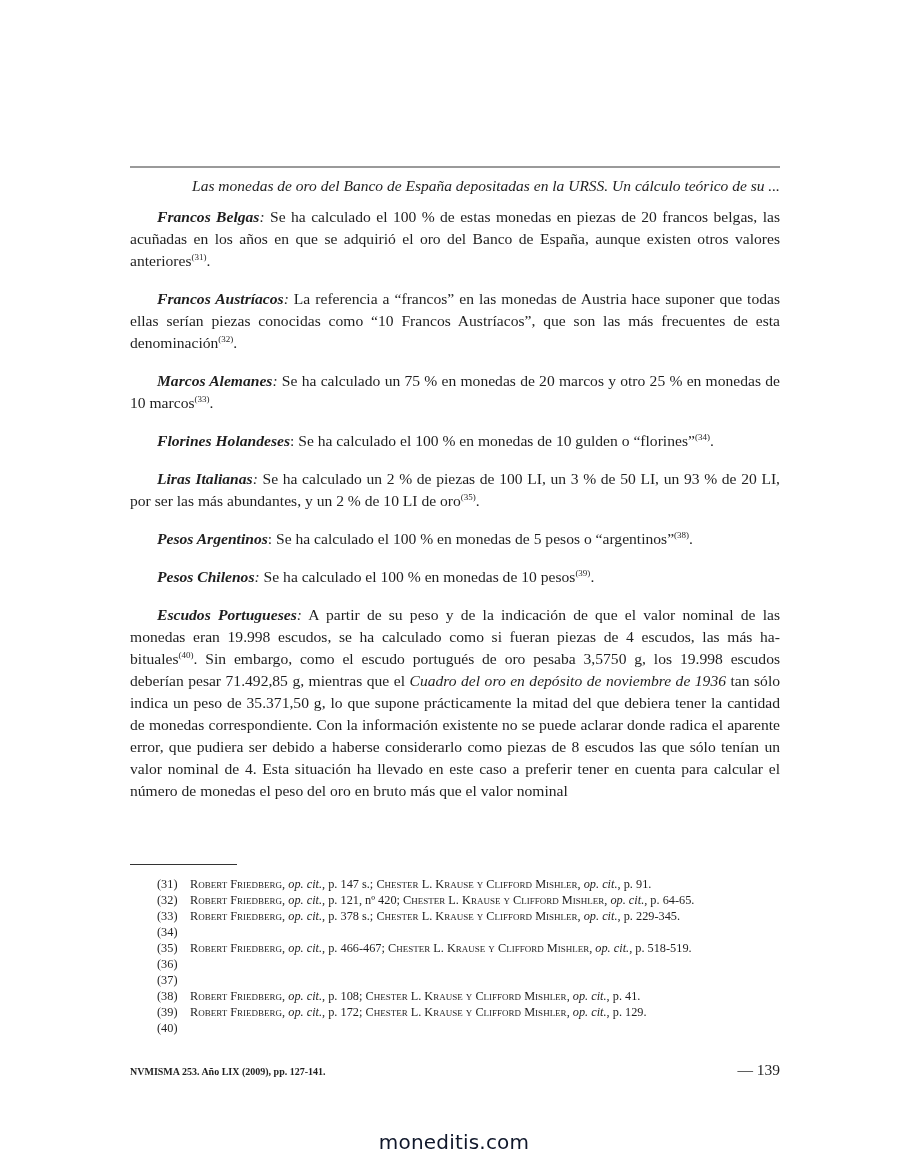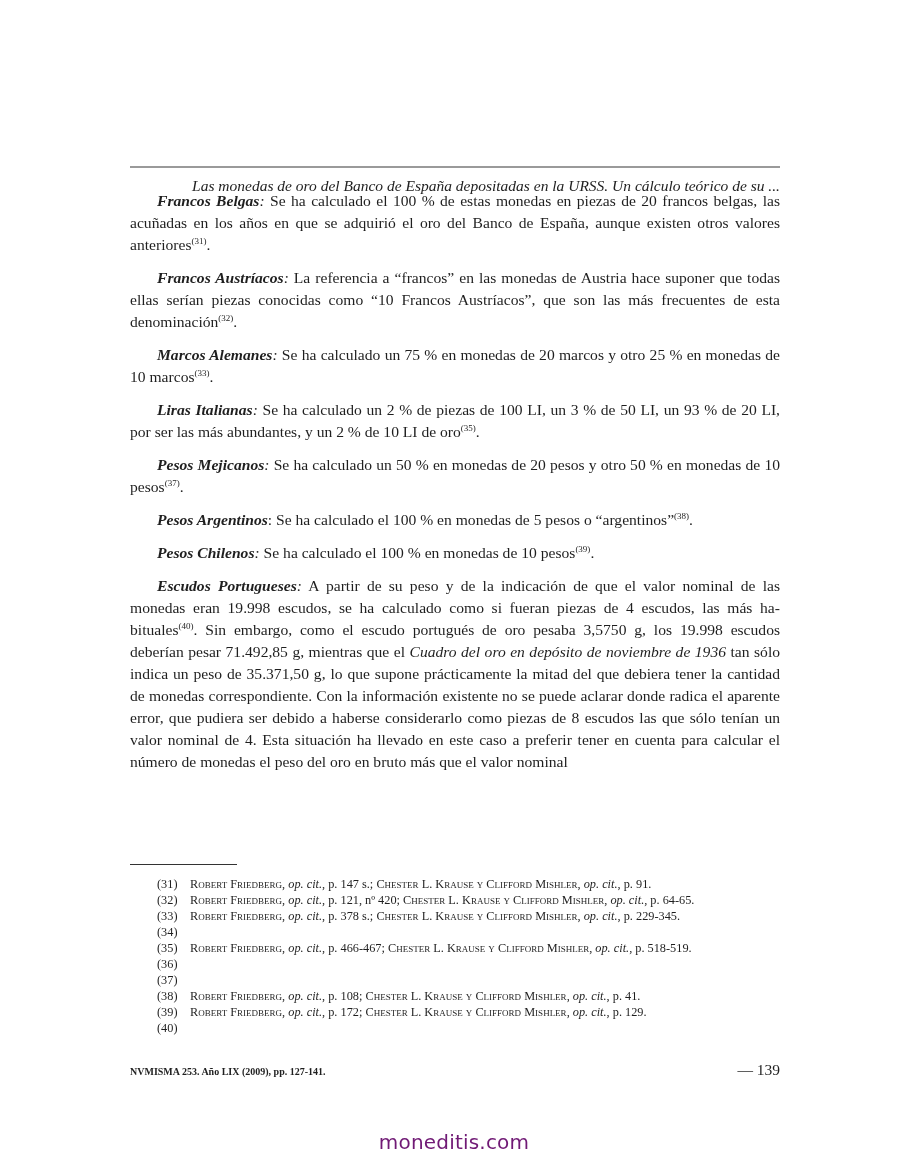--- a/index.html
+++ b/index.html
@@ -39,21 +39,21 @@
       position: absolute;
       left: 130px;
       top: 190px;
       width: 650px;
       font-size: 15.6px;
       line-height: 22px;
       text-align: justify;
       hyphens: manual;
     }
     .body-text p {
-      margin: 0 0 11px 0;
+      margin: 16px 0 11px 0;
       text-indent: 27px;
     }
     .lead {
       font-weight: bold;
       font-style: italic;
     }
     .colon {
       font-style: italic;
     }
     sup {
@@ -108,42 +108,42 @@
       text-align: center;
     }
     .watermark {
       position: absolute;
       left: 0;
       width: 908px;
       top: 1130px;
       text-align: center;
       font-family: "DejaVu Sans", "Liberation Sans", sans-serif;
       font-size: 20px;
-      color: #701a75;
+      color: #0f172a;
       letter-spacing: 0.2px;
     }
   </style>
 </head>
 <body>
 
 <div class="running-header">Las monedas de oro del Banco de España depositadas en la URSS. Un cálculo teórico de su ...</div>
 <div class="header-rule"></div>
 
 <div class="body-text">
   <p><span class="lead">Francos Belgas</span><span class="colon">:</span><span> Se ha calculado el 100 % de estas monedas en piezas de 20 francos belgas, las acuñadas en los años en que se adquirió el oro del Banco de España, aunque existen otros va­lores anteriores</span><sup>(31)</sup><span>.</span></p>
 
   <p><span class="lead">Francos Austríacos</span><span class="colon">:</span><span> La referencia a “francos” en las monedas de Austria hace suponer que todas ellas serían piezas conocidas como “10 Francos Austríacos”, que son las más frecuentes de esta denominación</span><sup>(32)</sup><span>.</span></p>
 
   <p><span class="lead">Marcos Alemanes</span><span class="colon">:</span><span> Se ha calculado un 75 % en monedas de 20 marcos y otro 25 % en mone­das de 10 marcos</span><sup>(33)</sup><span>.</span></p>
 
+  <p><span class="lead">Florines Holandeses</span><span>:</span><span> Se ha calculado el 100 % en monedas de 10 gulden o “florines”</span><sup>(34)</sup><span>.</span></p>
 
   <p><span class="lead">Liras Italianas</span><span class="colon">:</span><span> Se ha calculado un 2 % de piezas de 100 LI, un 3 % de 50 LI, un 93 % de 20 LI, por ser las más abundantes, y un 2 % de 10 LI de oro</span><sup>(35)</sup><span>.</span></p>
 
 
-  <p><span class="lead">Pesos Mejicanos</span><span class="colon">:</span><span> Se ha calculado un 50 % en monedas de 20 pesos y otro 50 % en monedas de 10 pesos</span><sup>(37)</sup><span>.</span></p>
 
   <p><span class="lead">Pesos Argentinos</span><span>:</span><span> Se ha calculado el 100 % en monedas de 5 pesos o “argentinos”</span><sup>(38)</sup><span>.</span></p>
 
   <p><span class="lead">Pesos Chilenos</span><span class="colon">:</span><span> Se ha calculado el 100 % en monedas de 10 pesos</span><sup>(39)</sup><span>.</span></p>
 
   <p><span class="lead">Escudos Portugueses</span><span class="colon">:</span><span> A partir de su peso y de la indicación de que el valor nominal de las monedas eran 19.998 escudos, se ha calculado como si fueran piezas de 4 escudos, las más ha­bituales</span><sup>(40)</sup><span>. Sin embargo, como el escudo portugués de oro pesaba 3,5750 g, los 19.998 escudos deberían pesar 71.492,85 g, mientras que el </span><em>Cuadro del oro en depósito de noviembre de 1936</em><span> tan sólo indica un peso de 35.371,50 g, lo que supone prácticamente la mitad del que debiera tener la cantidad de monedas correspondiente. Con la información existente no se puede aclarar donde radica el aparente error, que pudiera ser debido a haberse considerarlo como piezas de 8 escudos las que sólo tenían un valor nominal de 4. Esta situación ha llevado en este caso a preferir tener en cuenta para calcular el número de monedas el peso del oro en bruto más que el valor nominal</span></p>
 </div>
 
 <div class="footnote-rule"></div>
 

